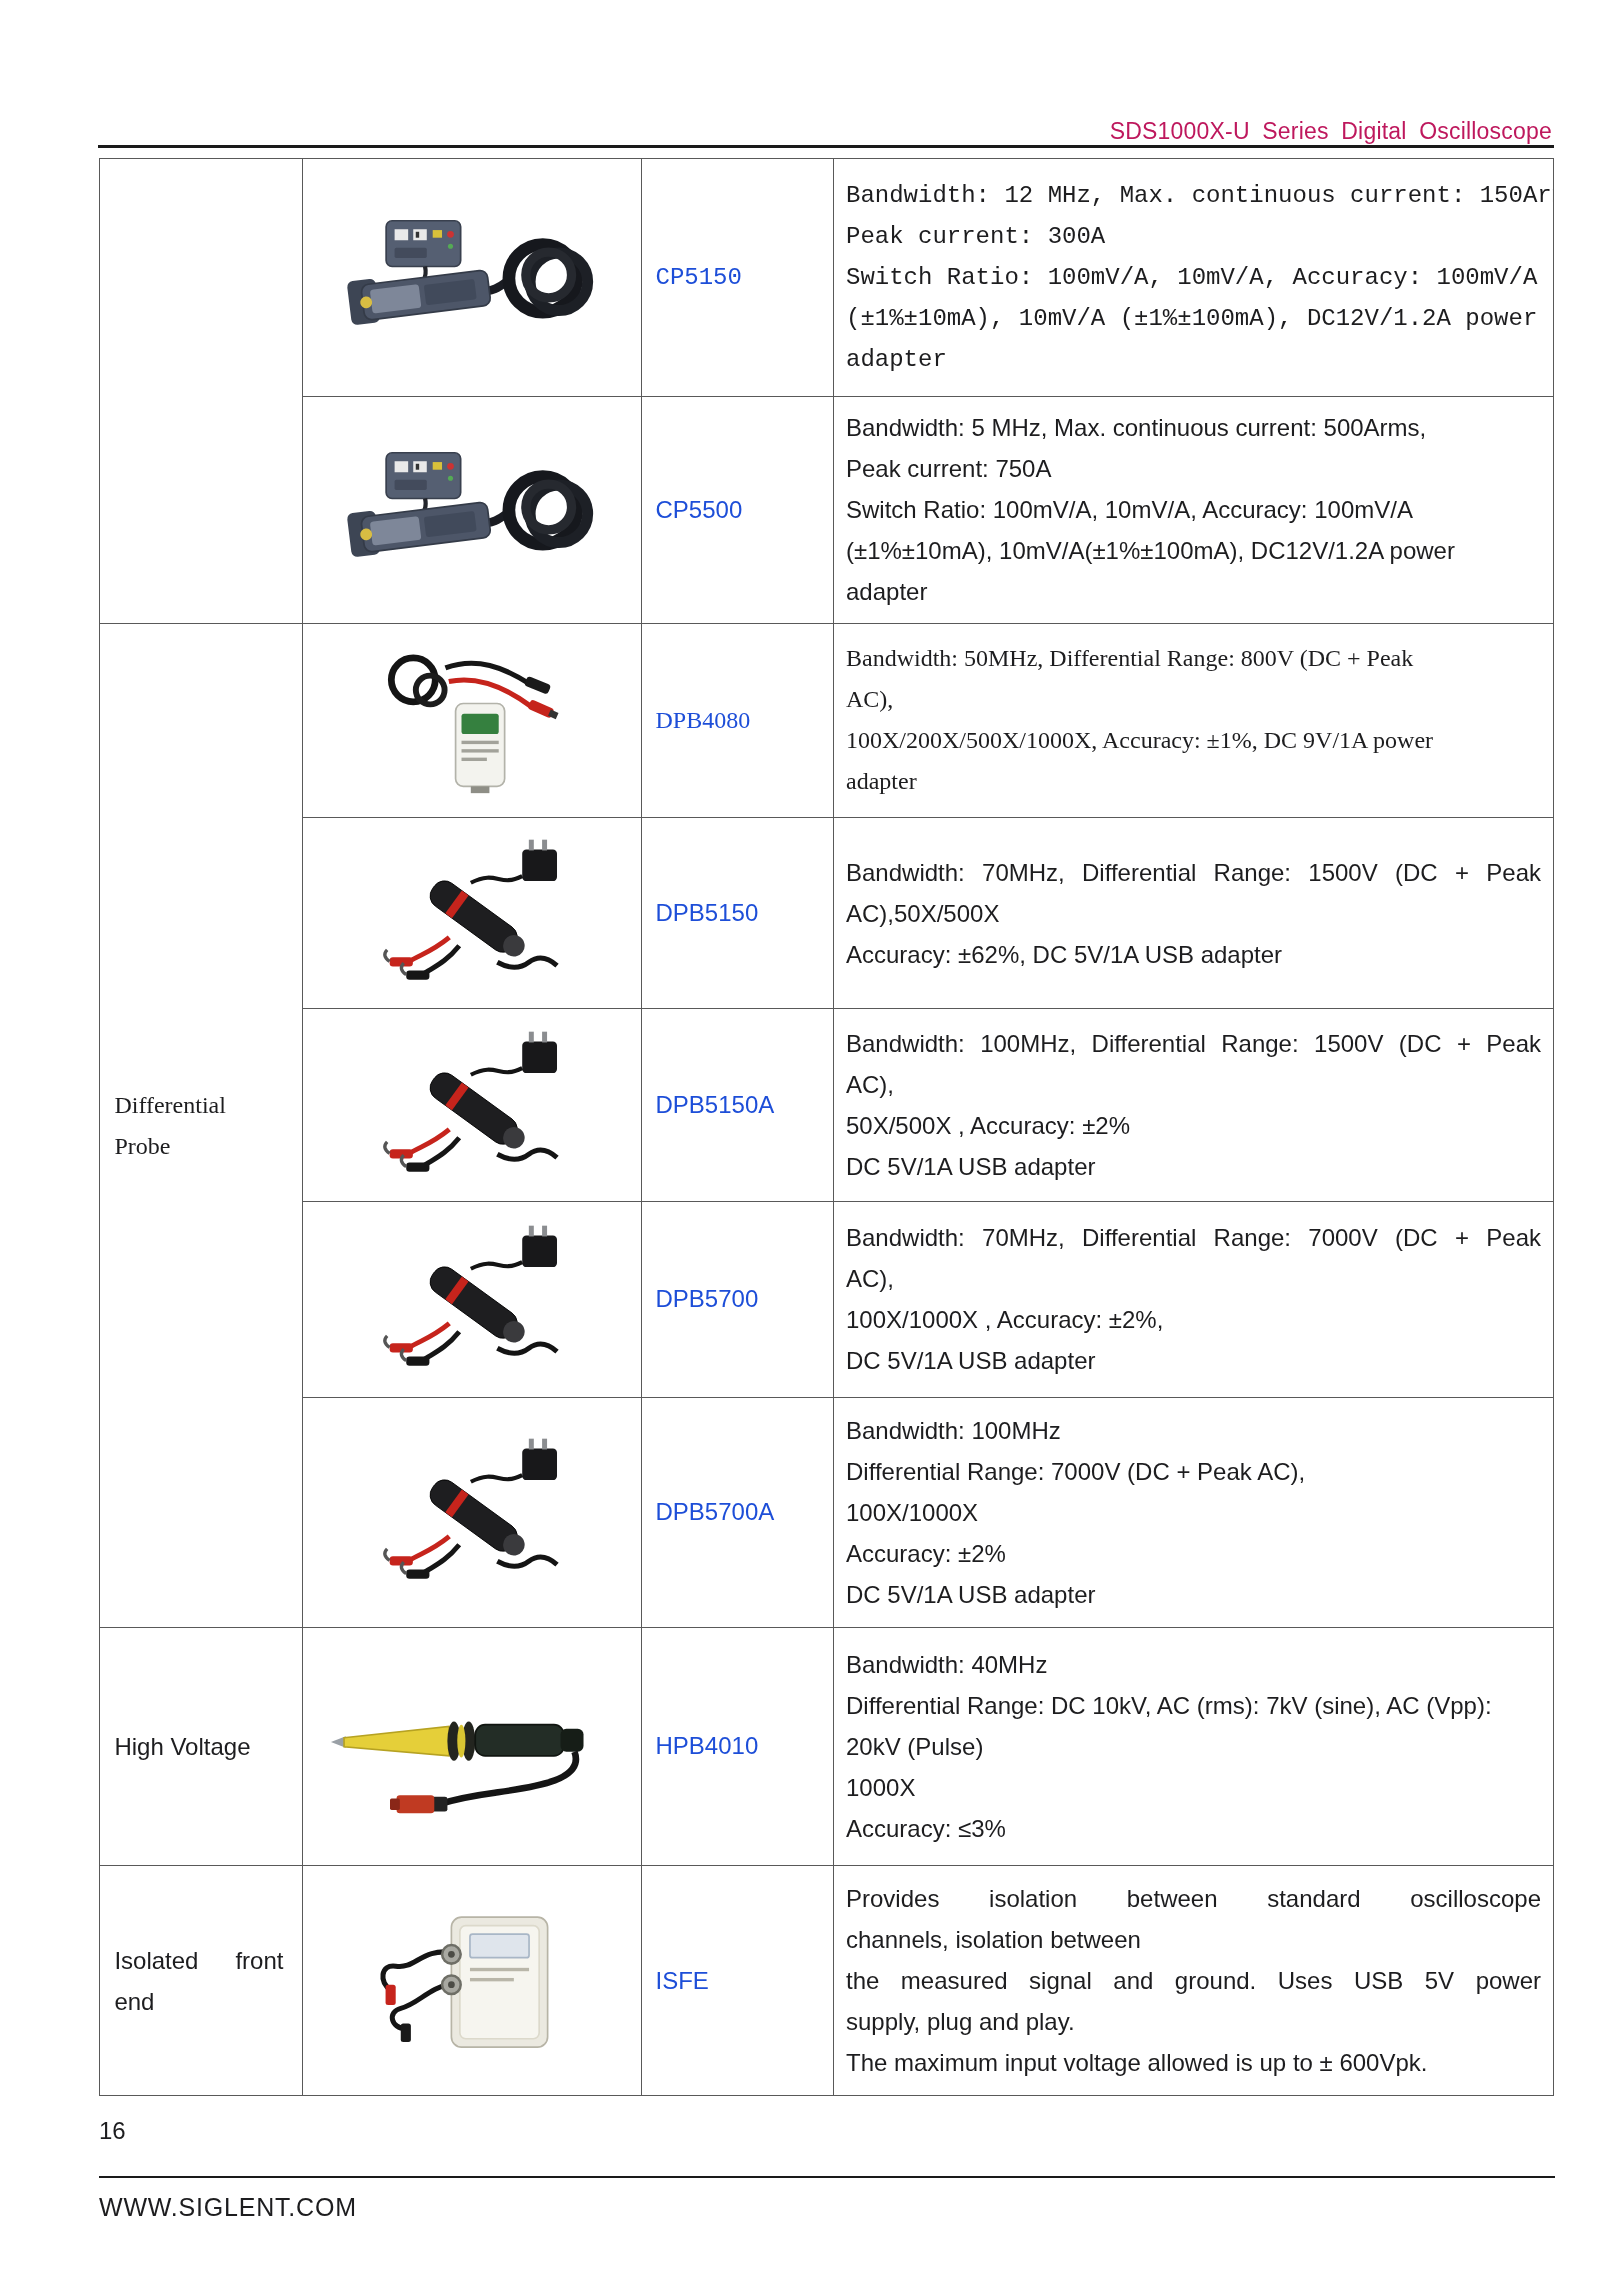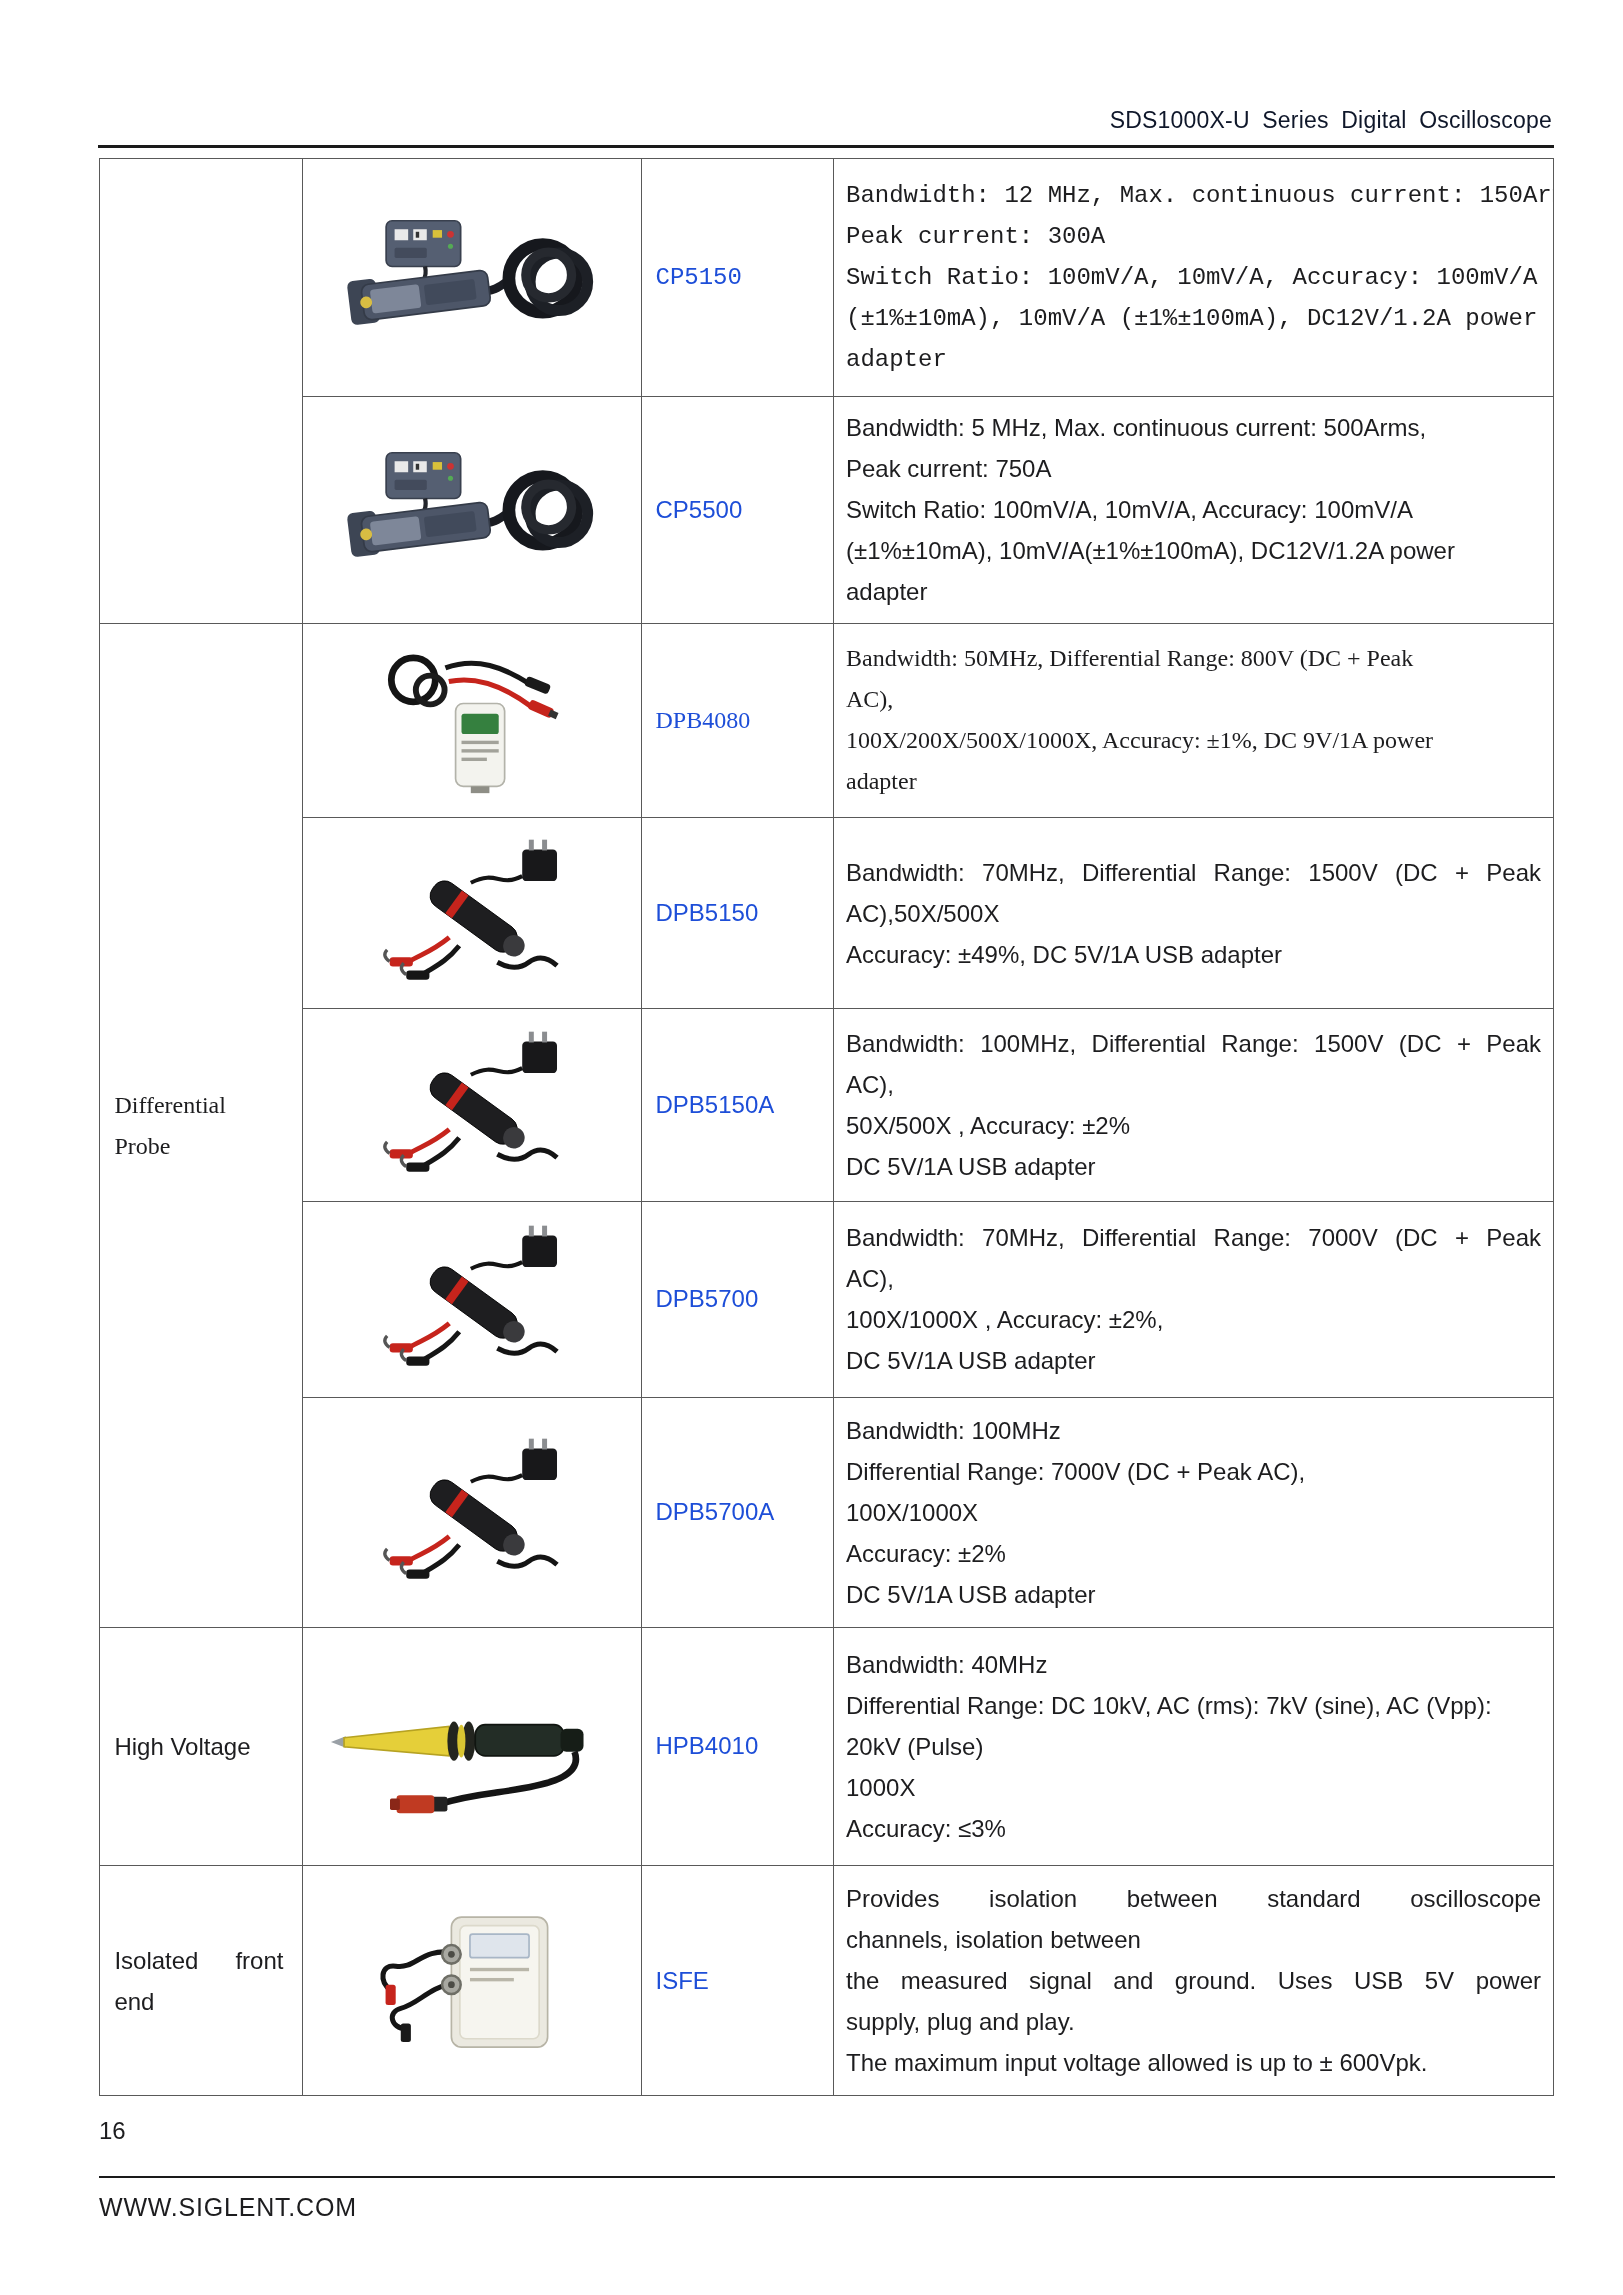--- a/index.html
+++ b/index.html
@@ -3,22 +3,22 @@
 <meta charset="utf-8">
 <style>
   html,body { margin:0; padding:0; background:#ffffff; }
   .page {
     position:relative; width:1623px; height:2295px; background:#ffffff;
     font-family:"Liberation Sans","DejaVu Sans",sans-serif; color:#1d1d1f;
     overflow:hidden;
   }
   
   .header-title {
-    position:absolute; top:107px; right:71px;
-    font-size:23px; color:#0f172a; word-spacing:6px; letter-spacing:0.2px;
+    position:absolute; top:118px; right:71px;
+    font-size:23px; color:#be185d; word-spacing:6px; letter-spacing:0.2px;
   }
   .header-rule {
     position:absolute; top:145px; left:98px; width:1456px; height:2.5px;
     background:#1a1a1a;
   }
   
   table.acc-table {
     position:absolute; top:158px; left:99px; width:1453px;
     border-collapse:collapse; table-layout:fixed;
   }
@@ -199,21 +199,21 @@
       <tr class="r3">
         <td class="img">
           <svg class="pimg" width="199" height="154" viewBox="0 0 235 182">
               <use href="#sym-diff-black"></use>
             </svg>
         </td>
         <td class="model">DPB5150</td>
         <td class="desc">
             <div class="line just">Bandwidth: 70MHz, Differential Range: 1500V (DC + Peak</div>
             <div class="line">AC),50X/500X</div>
-            <div class="line">Accuracy: ±49%, DC 5V/1A USB adapter</div>
+            <div class="line">Accuracy: ±62%, DC 5V/1A USB adapter</div>
           </td>
       </tr>
       <tr class="r4">
         <td class="img">
           <svg class="pimg" width="199" height="154" viewBox="0 0 235 182">
               <use href="#sym-diff-black"></use>
             </svg>
         </td>
         <td class="model">DPB5150A</td>
         <td class="desc">

